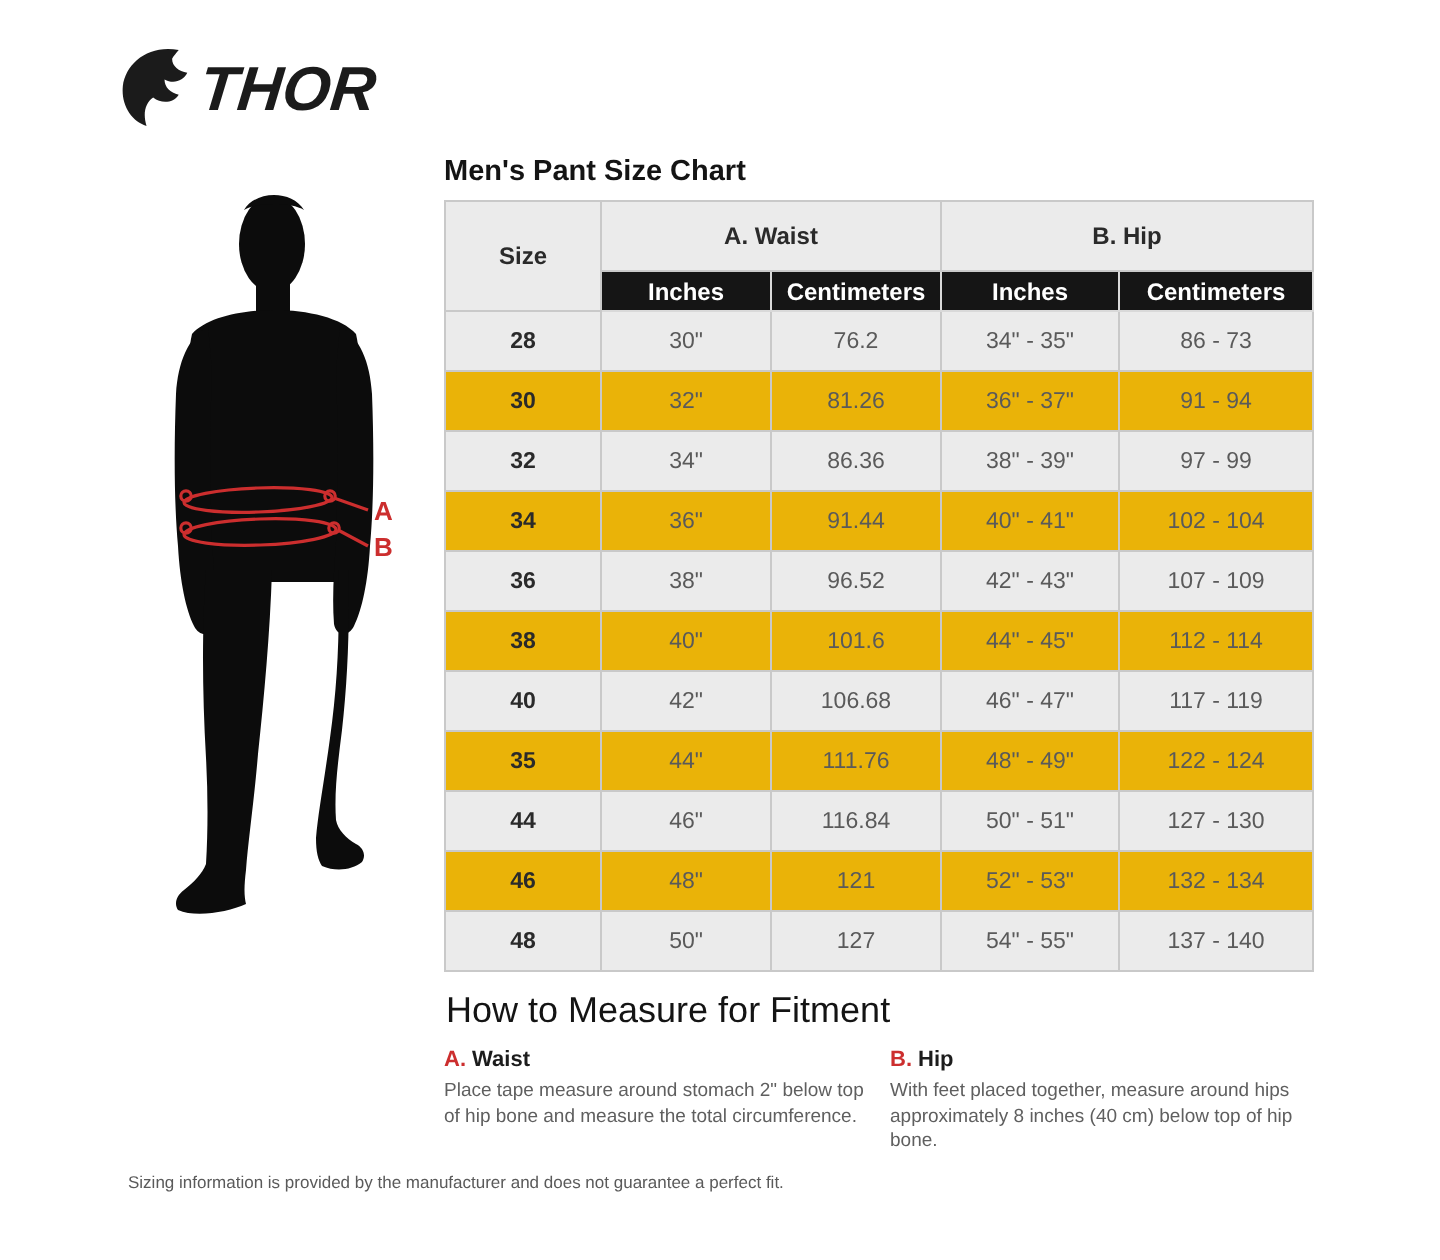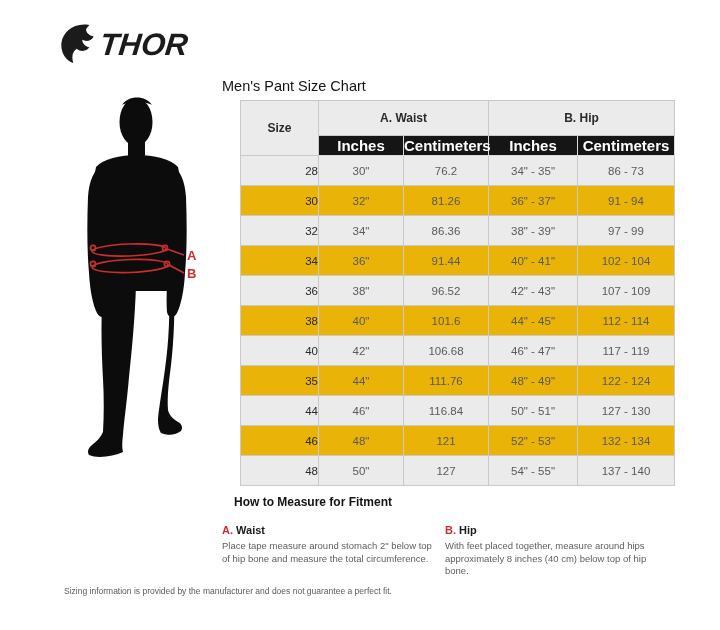--- a/index.html
+++ b/index.html
@@ -9,33 +9,33 @@
   
   .logo{position:absolute;left:60px;top:24px;display:flex;align-items:center;gap:4px;}
   .logo svg{display:block;}
   .logo .wordmark{font-size:31px;font-weight:bold;font-style:italic;letter-spacing:0px;
                   color:#1b1b1b;transform:skewX(-6deg);line-height:1;}
 
   
   .figure{position:absolute;left:62px;top:93px;width:150px;height:402px;}
 
   
-  .chart-title{position:absolute;left:222px;top:78px;font-size:14.5px;font-weight:normal;color:#141414;}
-  .tablewrap{position:absolute;left:240px;top:100px;width:434px;}
+  .chart-title{position:absolute;left:222px;top:78px;font-size:14.5px;font-weight:bold;color:#141414;}
+  .tablewrap{position:absolute;left:222px;top:100px;width:434px;}
   table{border-collapse:collapse;width:434px;table-layout:fixed;}
   th,td{border:1px solid #c9c9c9;text-align:center;padding:0;}
   thead .grp th{background:#ebebeb;height:34px;font-size:12px;font-weight:bold;color:#2a2a2a;}
-  thead .sub th{background:#151515;color:#ffffff;height:19px;font-size:15px;font-weight:bold;
+  thead .sub th{background:#151515;color:#ffffff;height:19px;font-size:12px;font-weight:bold;
                 border-color:#d9d9d9;}
   tbody td{height:29px;font-size:11.5px;color:#5a5a5a;background:#eab308;}
   tbody tr:nth-child(odd) td{background:#ebebeb;}
-  tbody td.size-col{font-weight:normal;color:#2a2a2a;text-align:right;}
-
-  
-  .howto-title{position:absolute;left:234px;top:495px;font-size:12px;font-weight:bold;color:#141414;}
+  tbody td.size-col{font-weight:bold;color:#2a2a2a;}
+
+  
+  .howto-title{position:absolute;left:223px;top:495px;font-size:18px;font-weight:normal;color:#141414;}
   .measure-col{position:absolute;top:523px;font-size:9.5px;color:#5f5f5f;line-height:1.35;}
   .measure-a{left:222px;width:212px;}
   .measure-b{left:445px;width:222px;}
   .measure-head{font-size:11px;font-weight:bold;color:#1c1c1c;margin-bottom:2px;}
   .red{color:#cc2e2e;}
 
   
   .footer{position:absolute;left:64px;top:585px;font-size:8.5px;color:#5a5a5a;line-height:1.45;}
 </style>
 </head>

